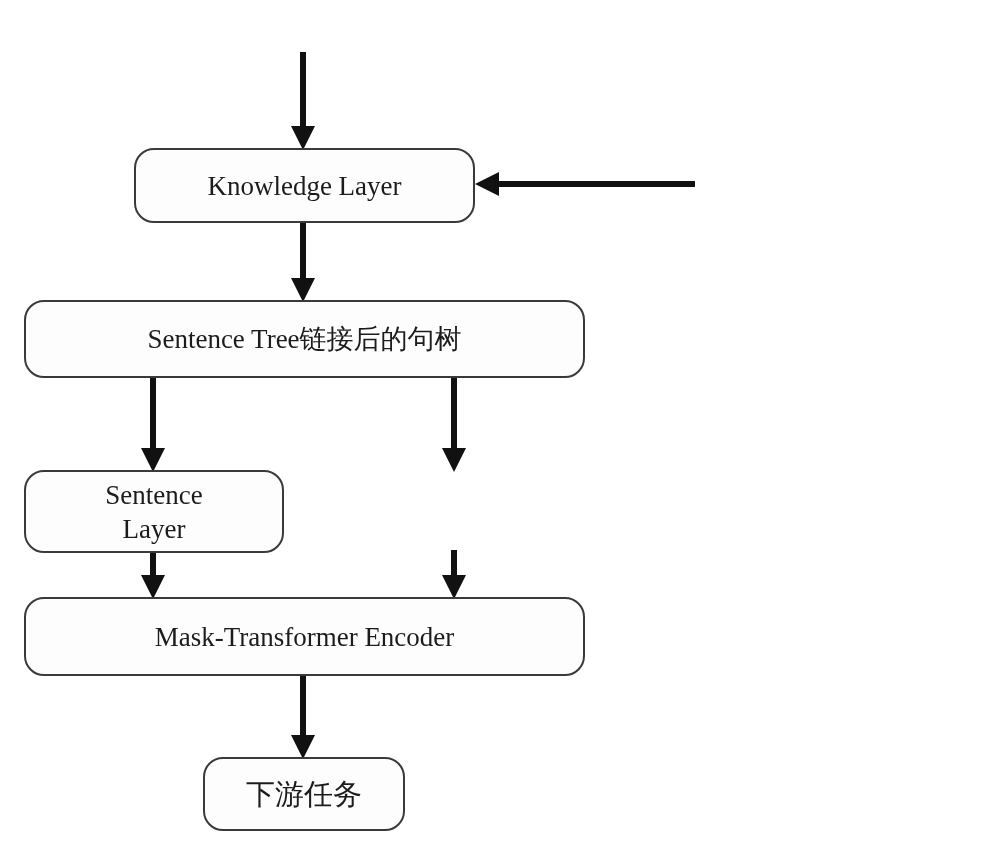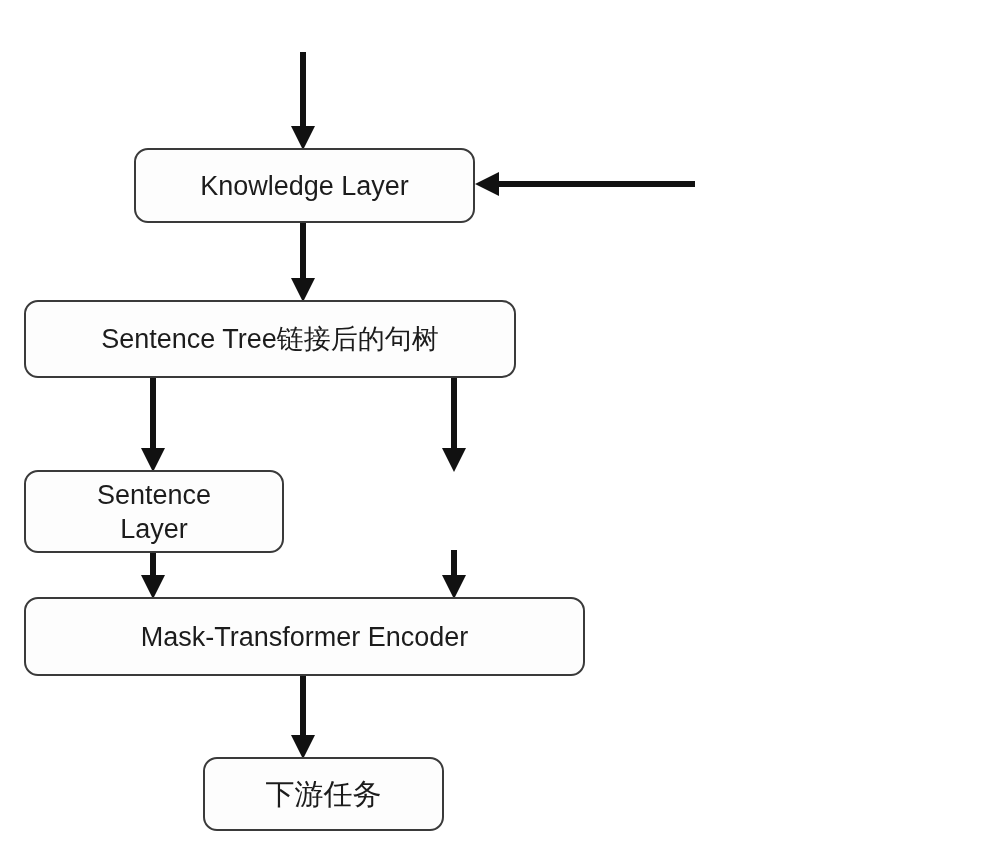--- a/index.html
+++ b/index.html
@@ -25,46 +25,47 @@
     font-size: 30px;
     line-height: 40px;
     letter-spacing: 0.5px;
     color: #1c1c1c;
     white-space: nowrap;
   }
   .node {
     position: absolute;
     box-sizing: border-box;
     border: 2px solid #3a3a3a;
-    border-radius: 14px;
+    border-radius: 20px;
     background: #fdfdfd;
     display: flex;
     align-items: center;
     justify-content: center;
     text-align: center;
     color: #1c1c1c;
+    font-family: Liberation Serif, serif;
   }
   .node .label {
     display: block;
     width: 100%;
     padding: 0 6px;
     box-sizing: border-box;
   }
   .node-en { font-size: 27px; line-height: 34px; }
   .node-cn { font-size: 29px; line-height: 36px; }
   .node-mixed { font-size: 27px; line-height: 34px; }
 
   
   #node-knowledge-layer { left: 134px; top: 148px; width: 341px; height: 75px; }
   #node-knowledge-graph { left: 695px; top: 147px; width: 295px; height: 79px; }
-  #node-sentence-tree   { left: 24px;  top: 300px; width: 492px; height: 78px; align-items: center; }
+  #node-sentence-tree   { left: 24px;  top: 300px; width: 561px; height: 78px; align-items: center; }
   #node-embedding-layer { left: 24px;  top: 470px; width: 260px; height: 83px; }
   #node-seeing-layer    { left: 325px; top: 470px; width: 259px; height: 80px; }
   #node-mask-transformer{ left: 24px;  top: 597px; width: 561px; height: 79px; }
-  #node-downstream-task { left: 203px; top: 757px; width: 241px; height: 74px; }
+  #node-downstream-task { left: 203px; top: 757px; width: 202px; height: 74px; }
 
   svg.edges {
     position: absolute;
     left: 0;
     top: 0;
     width: 1000px;
     height: 843px;
     pointer-events: none;
   }
   svg.edges line { stroke: #111111; stroke-width: 6; }

